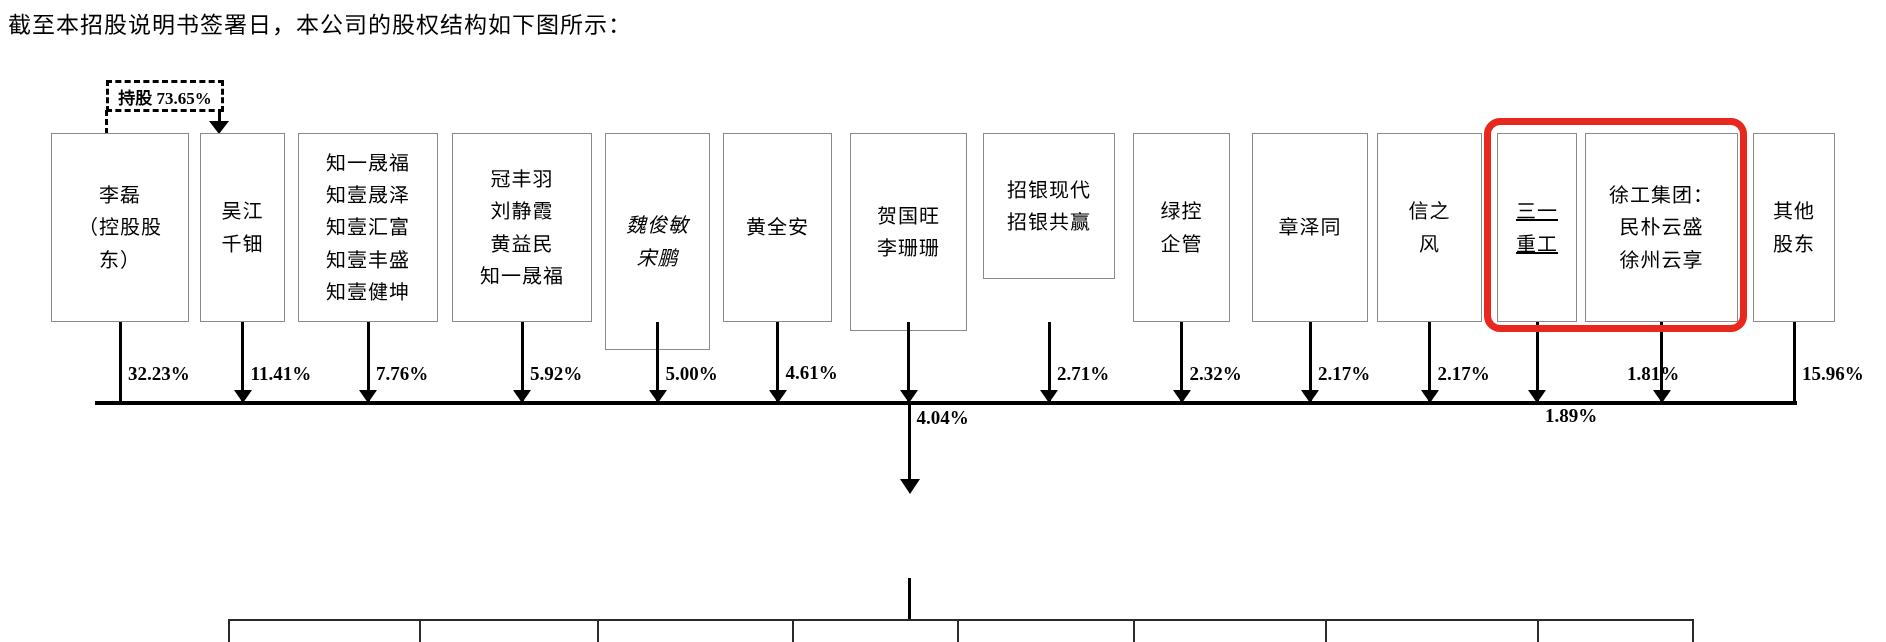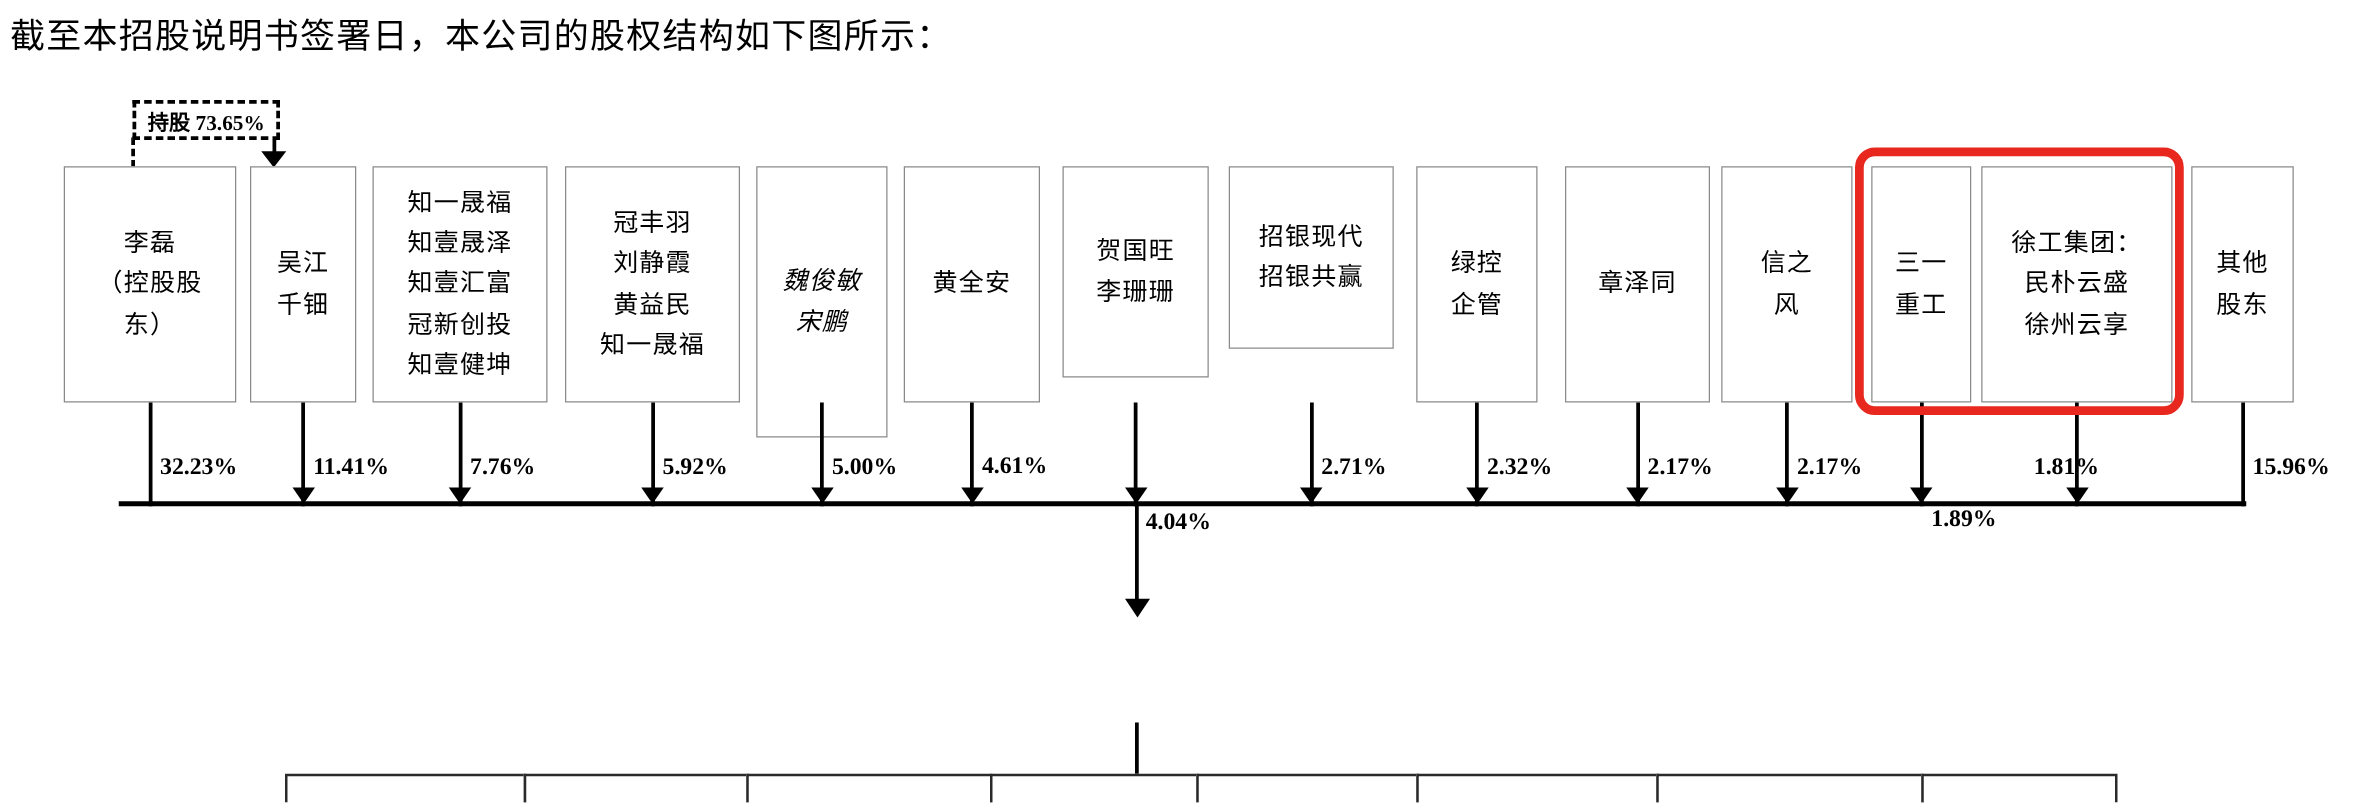--- a/index.html
+++ b/index.html
@@ -1,21 +1,21 @@
 <!DOCTYPE html>
 <html lang="zh-CN"><head>
 <meta charset="utf-8">
 <style>
   html,body{margin:0;padding:0;background:#ffffff;}
   .canvas{
     position:relative;width:1886px;height:642px;background:#ffffff;overflow:hidden;
     font-family:"Liberation Serif","DejaVu Serif",serif;color:#000;
   }
   .title{
-    position:absolute;left:8px;top:6px;font-size:28px;letter-spacing:1px;white-space:nowrap;
+    position:absolute;left:8px;top:6px;font-size:23px;letter-spacing:1px;white-space:nowrap;
   }
   
   .note{
     position:absolute;left:106px;top:80px;width:118px;height:32px;
     border:3px dashed #000;box-sizing:border-box;
     display:flex;align-items:center;justify-content:center;
     font-size:17px;font-weight:bold;white-space:nowrap;background:#fff;z-index:6;
   }
   .dash-v{position:absolute;width:0;border-left:3px dashed #000;}
   
@@ -65,21 +65,21 @@
         <div>吴江</div>
         <div>千钿</div>
       </div>
       <div class="vline" style="left: 241px; top: 322px; width: 3px; height: 83px;"></div>
       <div class="ah" style="left: 233.5px; top: 390px; border-left: 9px solid transparent; border-right: 9px solid transparent; border-top: 13px solid rgb(0, 0, 0);"></div>
       <div class="pct" style="left: 250.5px; top: 363px;">11.41%</div>
       <div class="sh-box" style="left: 298px; top: 133px; width: 140px; height: 189px;">
         <div>知一晟福</div>
         <div>知壹晟泽</div>
         <div>知壹汇富</div>
-        <div>冠新创投</div>
+        <div>知壹丰盛</div>
         <div>知壹健坤</div>
       </div>
       <div class="vline" style="left: 366.5px; top: 322px; width: 3px; height: 83px;"></div>
       <div class="ah" style="left: 359px; top: 390px; border-left: 9px solid transparent; border-right: 9px solid transparent; border-top: 13px solid rgb(0, 0, 0);"></div>
       <div class="pct" style="left: 376px; top: 363px;">7.76%</div>
       <div class="sh-box" style="left: 452px; top: 133px; width: 140px; height: 189px;">
         <div>冠丰羽</div>
         <div>刘静霞</div>
         <div>黄益民</div>
         <div>知一晟福</div>
@@ -93,21 +93,21 @@
       </div>
       <div class="vline" style="left: 656px; top: 322px; width: 3px; height: 83px;"></div>
       <div class="ah" style="left: 648.5px; top: 390px; border-left: 9px solid transparent; border-right: 9px solid transparent; border-top: 13px solid rgb(0, 0, 0);"></div>
       <div class="pct" style="left: 665.5px; top: 363px;">5.00%</div>
       <div class="sh-box" style="left: 723px; top: 133px; width: 109px; height: 189px;">
         <div>黄全安</div>
       </div>
       <div class="vline" style="left: 776px; top: 322px; width: 3px; height: 83px;"></div>
       <div class="ah" style="left: 768.5px; top: 390px; border-left: 9px solid transparent; border-right: 9px solid transparent; border-top: 13px solid rgb(0, 0, 0);"></div>
       <div class="pct" style="left: 785.5px; top: 362px;">4.61%</div>
-      <div class="sh-box" style="left: 850px; top: 133px; width: 117px; height: 169px;">
+      <div class="sh-box" style="left: 850px; top: 133px; width: 117px; height: 198px;">
         <div>贺国旺</div>
         <div>李珊珊</div>
       </div>
       <div class="vline" style="left: 907px; top: 322px; width: 3px; height: 83px;"></div>
       <div class="ah" style="left: 899.5px; top: 390px; border-left: 9px solid transparent; border-right: 9px solid transparent; border-top: 13px solid rgb(0, 0, 0);"></div>
       <div class="pct" style="left: 916.5px; top: 363px; margin-top: 44px;">4.04%</div>
       <div class="sh-box" style="left: 983px; top: 133px; width: 132px; height: 146px;">
         <div>招银现代</div>
         <div>招银共赢</div>
       </div>
@@ -127,21 +127,21 @@
       <div class="vline" style="left: 1308.5px; top: 322px; width: 3px; height: 83px;"></div>
       <div class="ah" style="left: 1301px; top: 390px; border-left: 9px solid transparent; border-right: 9px solid transparent; border-top: 13px solid rgb(0, 0, 0);"></div>
       <div class="pct" style="left: 1318px; top: 363px;">2.17%</div>
       <div class="sh-box" style="left: 1377px; top: 133px; width: 105px; height: 189px;">
         <div>信之</div>
         <div>风</div>
       </div>
       <div class="vline" style="left: 1428px; top: 322px; width: 3px; height: 83px;"></div>
       <div class="ah" style="left: 1420.5px; top: 390px; border-left: 9px solid transparent; border-right: 9px solid transparent; border-top: 13px solid rgb(0, 0, 0);"></div>
       <div class="pct" style="left: 1437.5px; top: 363px;">2.17%</div>
-      <div class="sh-box" style="left: 1497px; top: 133px; width: 80px; height: 189px;">
+      <div class="sh-box" style="left: 1497px; top: 133px; width: 80px; height: 189px; text-decoration: underline;">
         <div>三一</div>
         <div>重工</div>
       </div>
       <div class="vline" style="left: 1535.5px; top: 322px; width: 3px; height: 83px;"></div>
       <div class="ah" style="left: 1528px; top: 390px; border-left: 9px solid transparent; border-right: 9px solid transparent; border-top: 13px solid rgb(0, 0, 0);"></div>
       <div class="pct" style="left: 1545px; top: 363px; margin-top: 42px;">1.89%</div>
       <div class="sh-box" style="left: 1585px; top: 133px; width: 153px; height: 189px;">
         <div>徐工集团：</div>
         <div>民朴云盛</div>
         <div>徐州云享</div>

